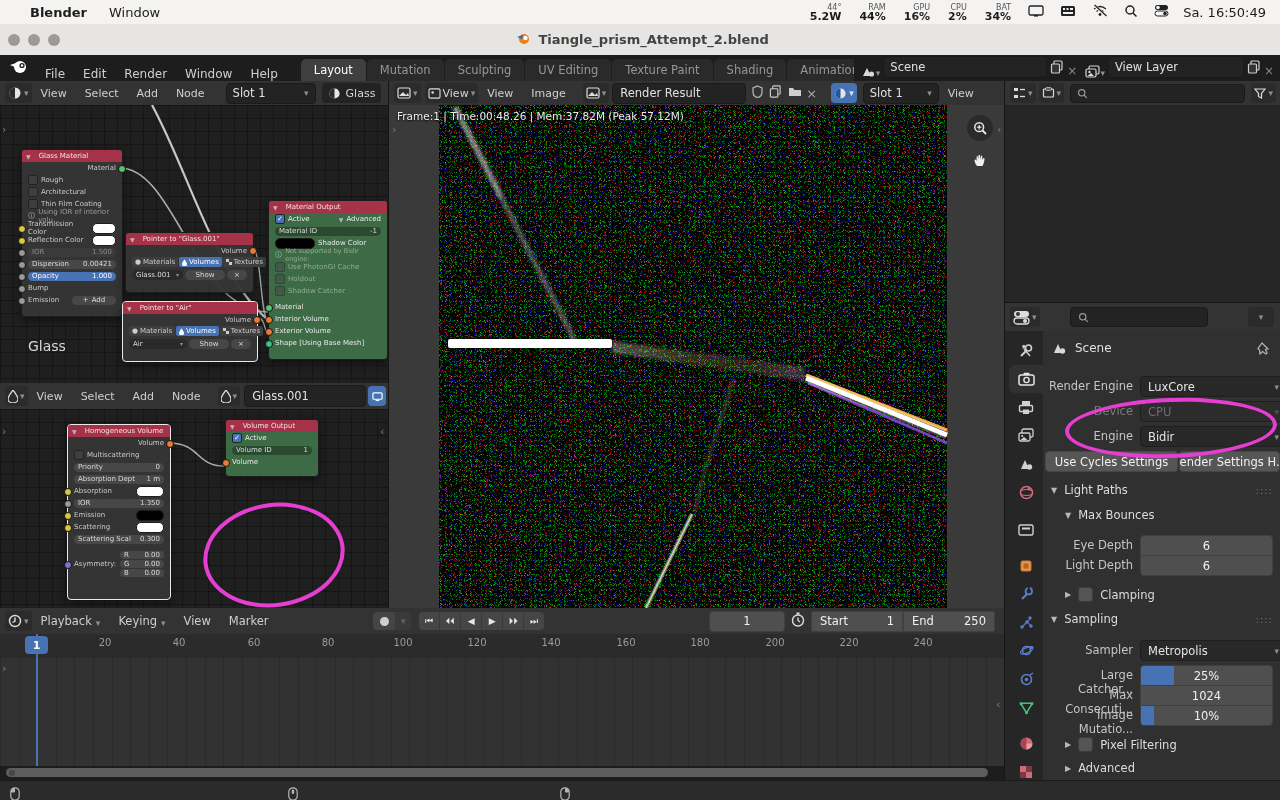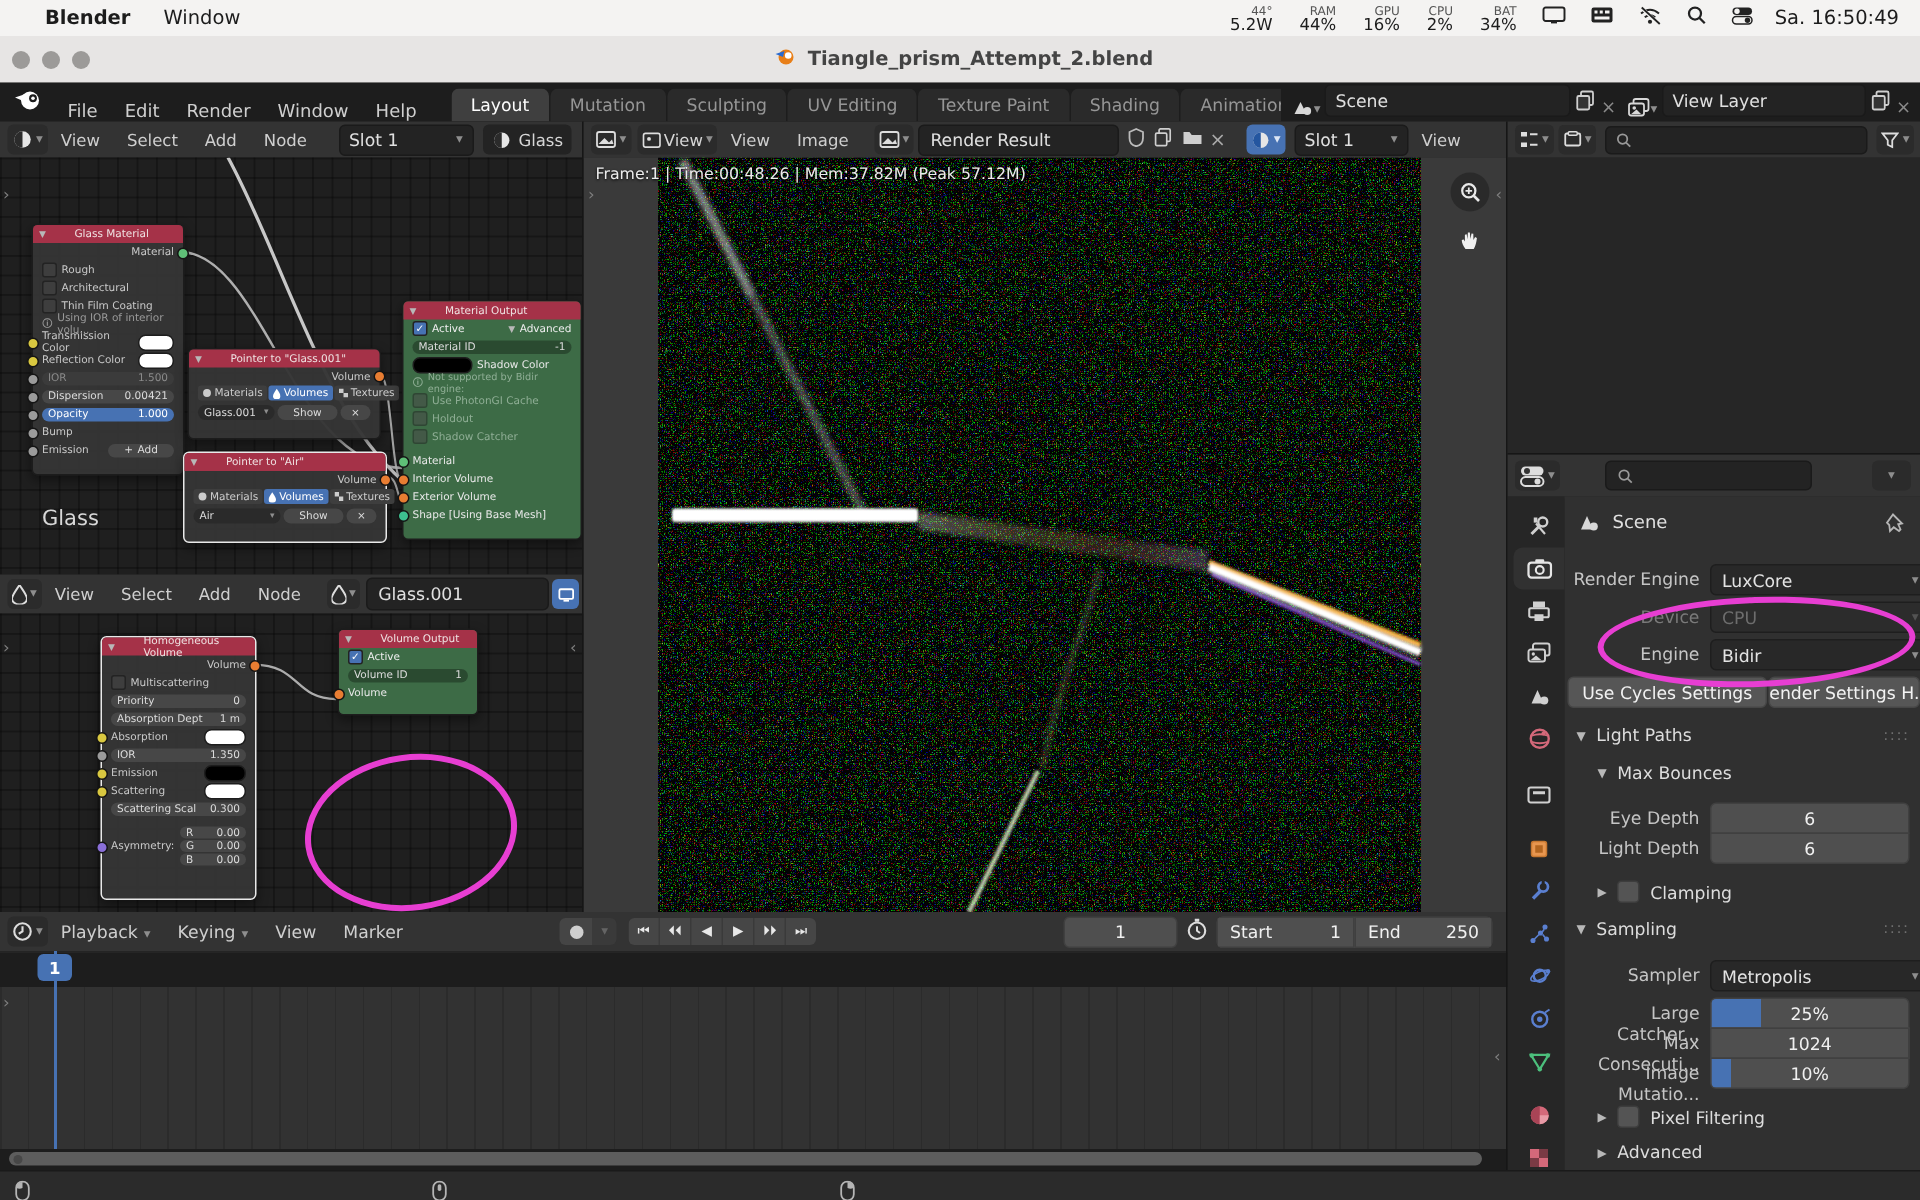--- a/index.html
+++ b/index.html
@@ -7,21 +7,21 @@
     font-family:"DejaVu Sans","Liberation Sans",sans-serif;
     -webkit-font-smoothing:antialiased;color:#ccc;background:#1d1d1d;}
   .a{position:absolute;}
   .flex{display:flex;align-items:flex-end;}
   
   .macbar{left:0;top:0;width:1280px;height:24px;background:#f4f3f2;color:#1c1c1c;
     display:flex;align-items:center;font-size:13px;}
   .macbar .app{font-weight:bold;}
   .mstat{display:flex;flex-direction:column;align-items:flex-end;line-height:9px;margin:0 9px;}
   .mstat .t{font-size:8px;color:#555;}
-  .mstat .b{font-size:11px;color:#1c1c1c;}
+  .mstat .b{font-size:11px;color:#1c1c1c;font-weight:bold;}
   .micon{margin:0 8px;font-size:13px;color:#222;}
   .titlebar{left:0;top:24px;width:1280px;height:31px;background:#e7e5e4;border-bottom:1px solid #b9b7b6;
     display:flex;align-items:center;color:#444;font-size:13px;font-weight:bold;}
   .tl{width:12px;height:12px;border-radius:50%;background:#9c9a98;margin-left:8px;}
   
   .hdr{background:#333333;border-bottom:1px solid #242424;display:flex;align-items:center;font-size:11.5px;color:#d6d6d6;}
   .menu{padding:0 9px;color:#cfcfcf;}
   .tab{height:22px;line-height:22px;padding:0 13px;border-radius:5px 5px 0 0;background:#2a2a2a;color:#969696;margin-right:1px;font-size:11.5px;}
   .tab.on{background:#3f3f3f;color:#fdfdfd;}
   .fieldd{background:#232323;border:1px solid #1a1a1a;border-radius:4px;color:#e0e0e0;display:flex;align-items:center;font-size:11.5px;}
@@ -30,21 +30,21 @@
   .chev{color:#8e8e8e;font-size:9px;}
   .edgearrow{color:#7e7e7e;font-size:11px;}
   
   .nodecanvas{background:#1f1f1f;background-image:
      linear-gradient(rgba(0,0,0,.28) 1px,transparent 1px),
      linear-gradient(90deg,rgba(0,0,0,.28) 1px,transparent 1px);
      background-size:13px 13px;overflow:hidden;}
   .node{position:absolute;background:rgba(53,53,53,.97);border:1px solid #1c1c1c;border-radius:4px;
      font-size:7px;color:#c9c9c9;box-shadow:0 3px 8px rgba(0,0,0,.45);}
   .node.sel{border:1px solid #e9e9e9;}
-  .nh{height:12px;display:flex;align-items:center;gap:19px;padding:0 4px;border-radius:3px 3px 0 0;
+  .nh{height:12px;display:flex;align-items:center;gap:8px;padding:0 4px;border-radius:3px 3px 0 0;
      color:#efe2e2;font-size:7px;}
   .nh.red{background:#a53248;}
   .nr{display:flex;align-items:center;height:12px;padding:0 6px;gap:3px;position:relative;}
   .nfld{background:#474747;border-radius:5px;height:9px;flex:1;display:flex;align-items:center;
      justify-content:space-between;padding:0 4px;color:#dcdcdc;}
   .nfld.dk{background:#2a2a2a;}
   .nfld.dis{background:#3b3b3b;color:#8a8a8a;}
   .nfld.blue{background:#4772b3;color:#fff;}
   .sw{height:9px;border-radius:5px;border:1px solid #1d1d1d;}
   .cb{width:8px;height:8px;background:#3e3e3e;border:1px solid #232323;border-radius:2px;flex:none;}
@@ -1024,20 +1024,34 @@
           <span>Start</span>
           <span>1</span>
         </div>
       <div class="pval" style="position:static;width:74px;height:19px;justify-content:space-between;padding:0 8px">
           <span>End</span>
           <span>250</span>
         </div>
     </div>
   </div>
 
+  <div class="a" style="left:0;top:634px;width:1005px;height:24px;background:#2b2b2b;border-bottom:1px solid #222">
+    <span class="ruler-num" style="left:105px">20</span>
+    <span class="ruler-num" style="left:179px">40</span>
+    <span class="ruler-num" style="left:254px">60</span>
+    <span class="ruler-num" style="left:328px">80</span>
+    <span class="ruler-num" style="left:403px">100</span>
+    <span class="ruler-num" style="left:477px">120</span>
+    <span class="ruler-num" style="left:551px">140</span>
+    <span class="ruler-num" style="left:626px">160</span>
+    <span class="ruler-num" style="left:700px">180</span>
+    <span class="ruler-num" style="left:775px">200</span>
+    <span class="ruler-num" style="left:849px">220</span>
+    <span class="ruler-num" style="left:923px">240</span>
+  </div>
   <div class="a" style="left:0;top:658px;width:1005px;height:108px;background:#323232;
       background-image:repeating-linear-gradient(90deg,rgba(0,0,0,.14) 0 1px,transparent 1px 18.6px);">
     <span class="a edgearrow" style="left:2px;top:4px">›</span>
     <span class="a edgearrow" style="left:996px;top:40px">‹</span>
   </div>
   <div class="a" style="left:36px;top:634px;width:2px;height:132px;background:#4772b3"></div>
   <div class="a" style="left:25px;top:636px;width:23px;height:18px;background:#4772b3;border-radius:4px;color:#fff;font-size:11px;font-weight:bold;display:flex;align-items:center;justify-content:center">
       <span>1</span>
     </div>
   <div class="a" style="left:6px;top:768px;width:982px;height:9px;background:#5d5d5d;border-radius:5px">

